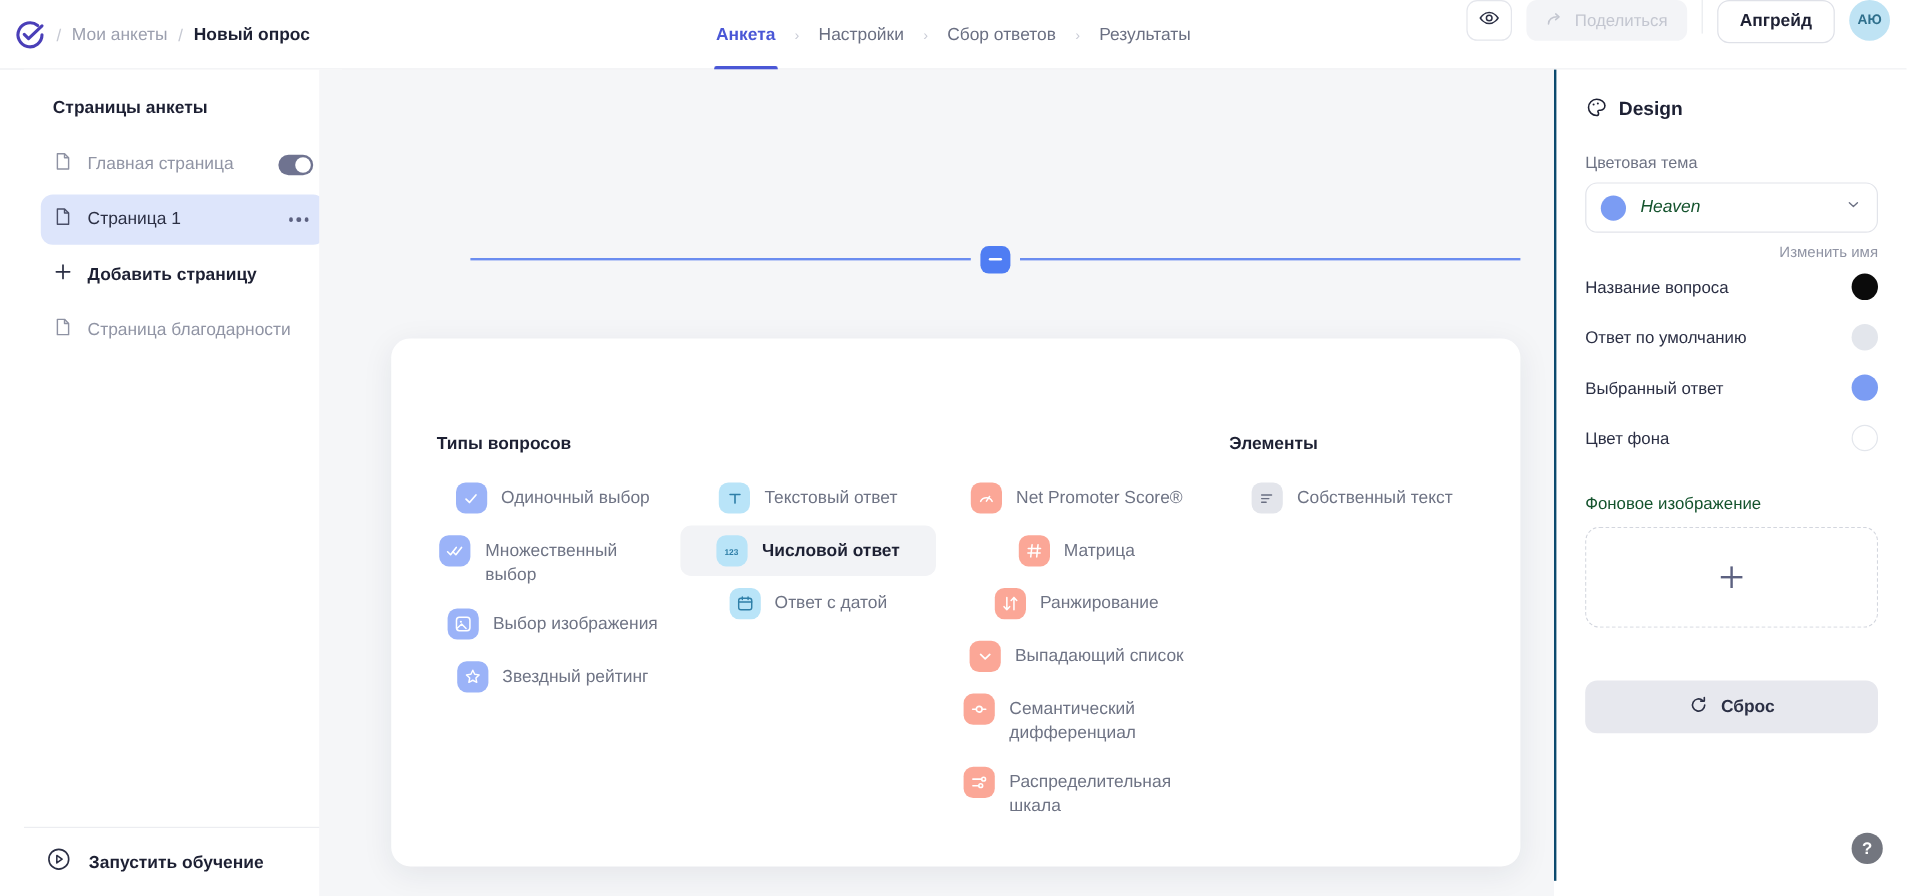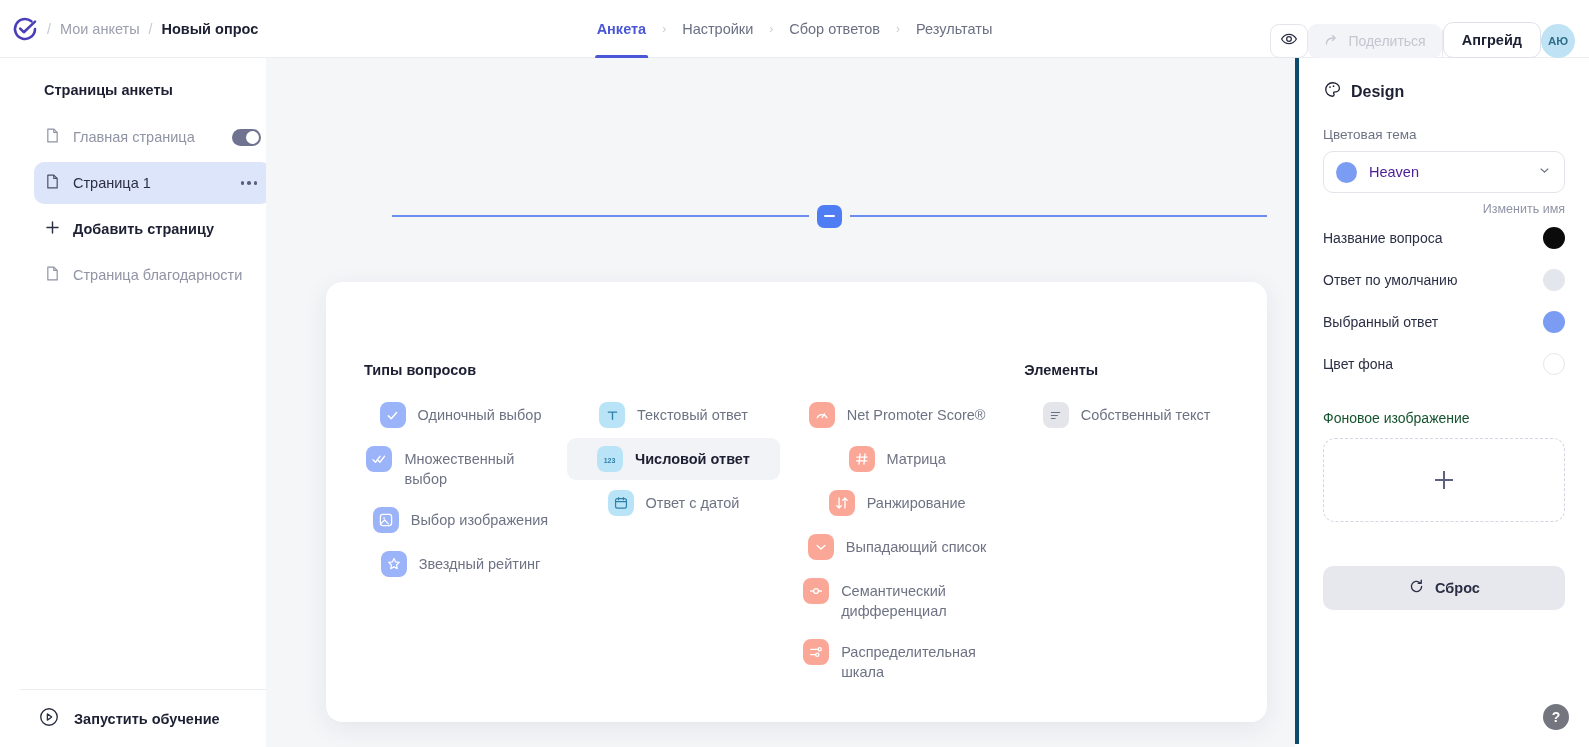--- a/index.html
+++ b/index.html
@@ -45,21 +45,21 @@
     content: ""; position: absolute; bottom: 0; left: 0; right: 0;
     height: 3px; background: #4a57d6; border-radius: 2px 2px 0 0;
   }
   .step-sep {
     color: #c9ccd6; margin: 0 14px; font-size: 12px; line-height: 1;
     display: flex; align-items: center;
   }
 
   .top-right {
     position: absolute; right: 14px; top: 0; height: 58px;
-    display: flex; align-items: flex-end; 
+    display: flex; align-items: flex-start; gap: 12px;
   }
   .icon-btn {
     width: 38px; height: 34px; border: 1px solid #e4e6ec; border-radius: 9px;
     background: #fff; display: flex; align-items: center; justify-content: center;
     cursor: pointer;
   }
   .share-btn {
     height: 34px; border-radius: 9px; background: #f3f4f7;
     color: #c3c6d0; font-size: 14px; display: flex; align-items: center;
     gap: 8px; padding: 0 16px; cursor: default;
@@ -163,36 +163,36 @@
     width: 26px; height: 26px; border-radius: 8px; flex: 0 0 26px;
     display: flex; align-items: center; justify-content: center;
   }
   .ico-blue   { background: #9bb3f8; }
   .ico-cyan   { background: #b9e4f8; }
   .ico-coral  { background: #fba797; }
   .ico-grey   { background: #e3e5eb; }
 
   
   .rightpanel {
-    position: absolute; top: 58px; right: 0; width: 294px; bottom: 3px;
-    background: #ffffff; border-left: 4px solid #0c4a6e;
+    position: absolute; top: 58px; right: 0; width: 294px; bottom: 13px;
+    background: #ffffff; border-left: 2px solid #0c4a6e;
     padding: 22px 24px 0 24px;
   }
   .rp-title {
     display: flex; align-items: center; gap: 9px;
     font-size: 16px; font-weight: bold; color: #1d2033; margin-bottom: 24px;
   }
   .rp-label { font-size: 13.5px; color: #6e7384; margin-bottom: 9px; }
   .theme-select {
     height: 42px; border: 1px solid #e2e4ea; border-radius: 10px;
     display: flex; align-items: center; padding: 0 12px; gap: 12px;
     cursor: pointer; background: #fff;
   }
   .theme-dot { width: 21px; height: 21px; border-radius: 50%; background: #7b9cf3; flex: 0 0 21px; }
-  .theme-name { font-size: 14.5px; color: #4c1d95; }
+  .theme-name { font-size: 14.5px; color: #14532d; font-style: italic; }
   .chev { margin-left: auto; }
   .rename-link {
     text-align: right; font-size: 12.5px; color: #9094a4;
     margin-top: 9px; cursor: pointer;
   }
   .color-row {
     display: flex; align-items: center; height: 40px; margin-top: 2px;
   }
   .color-row .cr-label { font-size: 14px; color: #2b2f44; }
   .swatch {

